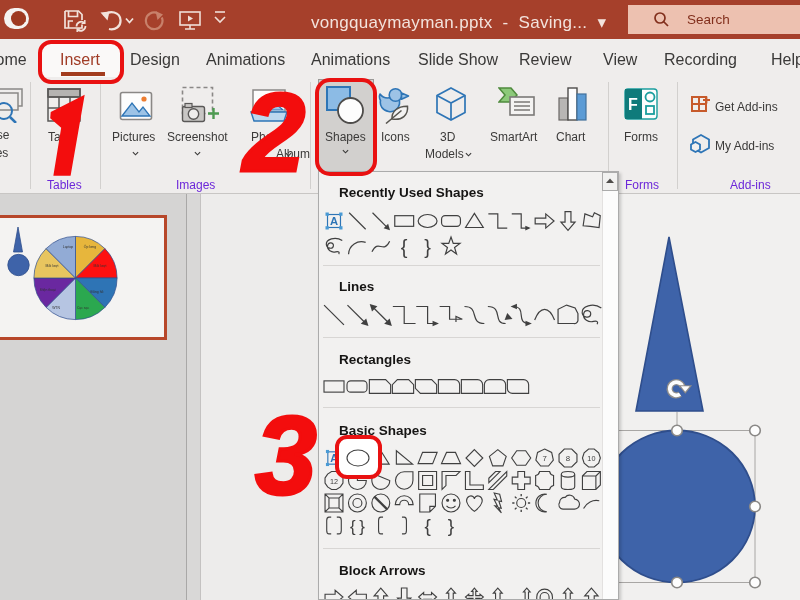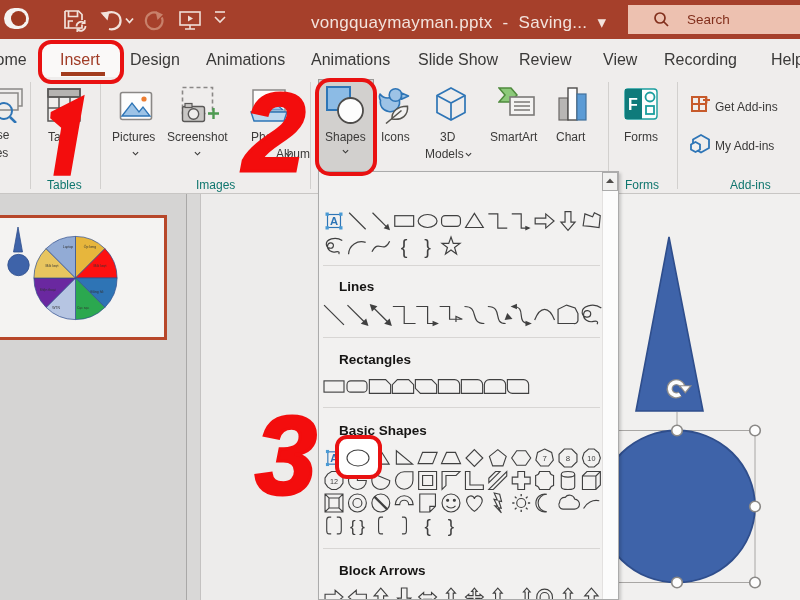--- a/index.html
+++ b/index.html
@@ -17,21 +17,21 @@
 #searchbox .stext { position:absolute; left:59px; top:7px; font-size:13.5px; color:#822F1C; }
 
 #tabrow { position:absolute; left:0; top:39px; width:800px; height:38px; background:#EFEDEC; }
 .tab { position:absolute; top:12px; font-size:16px; color:#3A3938; white-space:nowrap; }
 #tab-insert { color:#A03C26; font-weight:normal; }
 #insert-underline { position:absolute; left:61px; top:33px; width:44px; height:4px; background:#A23C1E; }
 
 #ribbon { position:absolute; left:0; top:77px; width:800px; height:117px; background:#EFEDEC; border-bottom:1px solid #C8C6C4; }
 .vsep { position:absolute; top:5px; width:1px; height:107px; background:#D2D0CE; }
 .rlabel { position:absolute; font-size:12px; color:#3B3A39; white-space:nowrap; }
-.glabel { position:absolute; top:101px; font-size:12px; color:#0f766e; white-space:nowrap; }
+.glabel { position:absolute; top:101px; font-size:12px; color:#6d28d9; white-space:nowrap; }
 .chev { position:absolute; width:7px; height:7px; }
 
 #leftpane { position:absolute; left:0; top:194px; width:186px; height:406px; background:#D5D4D3; }
 #lp-div1 { position:absolute; left:186px; top:194px; width:1px; height:406px; background:#A9A8A7; }
 #lp-gut { position:absolute; left:187px; top:194px; width:13px; height:406px; background:#D9D8D7; }
 #lp-div2 { position:absolute; left:200px; top:194px; width:1px; height:406px; background:#C4C2C1; }
 #thumb { position:absolute; left:-4px; top:21px; width:171px; height:125px; background:#F4F3F2; border:3px solid #B7472A; }
 
 #canvas { position:absolute; left:201px; top:194px; width:599px; height:406px; background:#F1F0EF; }
 
@@ -162,21 +162,21 @@
   <svg class="abs" style="left:250px;top:11px;" width="38" height="36" viewBox="0 0 38 36">
       <rect x="3" y="2" width="32" height="22" fill="#FDFDFD" stroke="#8A8886" stroke-width="1.5"></rect>
       <path d="M5 22 L14 11 L21 19 L25 15 L33 22 z" fill="#9DC3E6" stroke="#2E75B6" stroke-width="1.2"></path>
       <path d="M1 24 h36 l-3 9 h-30 z" fill="#BDD7EE" stroke="#2E75B6" stroke-width="1.4"></path>
     </svg>
   <div class="rlabel" style="left:251px;top:53px;">Photo</div>
   <div class="rlabel" style="left:249px;top:70px;margin-left:27px;">Album</div>
   <svg class="chev" style="left:285px;top:74px;" viewBox="0 0 8 8">
       <path d="M1 2.5 L4 5.5 L7 2.5" fill="none" stroke="#3B3A39" stroke-width="1.3"></path>
     </svg>
-  <div class="glabel" style="left:196px;text-align:right;">Images</div>
+  <div class="glabel" style="left:176px;text-align:right;">Images</div>
   <div class="vsep" style="left:310px;"></div>
 
   <div class="abs" style="left:318px;top:2px;width:56px;height:93px;background:#D2D0CE;border:1px solid #9A9896;"></div>
   <svg class="abs" style="left:326px;top:9px;" width="38" height="38" viewBox="0 0 38 38">
       <rect x="1" y="1" width="23" height="23" fill="#8CBBE5" stroke="#2E75B6" stroke-width="2"></rect>
       <circle cx="24.5" cy="24.5" r="12.5" fill="#FDFDFD" stroke="#4E4C4A" stroke-width="1.8"></circle>
     </svg>
   <div class="rlabel" style="left:325px;top:53px;text-align:center;">Shapes</div>
   <svg class="chev" style="left:342px;top:71px;" viewBox="0 0 8 8">
       <path d="M1 2.5 L4 5.5 L7 2.5" fill="none" stroke="#3B3A39" stroke-width="1.3"></path>
@@ -307,20 +307,21 @@
       <circle cx="476" cy="236.5" r="5.3"></circle>
       <circle cx="554" cy="236.5" r="5.3"></circle>
       <circle cx="554" cy="312.5" r="5.3"></circle>
       <circle cx="476" cy="388.5" r="5.3"></circle>
       <circle cx="554" cy="388.5" r="5.3"></circle>
     </g>
   </svg>
 </div>
 
 <div id="dropdown">
+  <div class="ddhead" style="top:13px;">Recently Used Shapes</div>
   <div class="ddhead" style="top:107px;">Lines</div>
   <div class="ddhead" style="top:180px;">Rectangles</div>
   <div class="ddhead" style="top:251px;">Basic Shapes</div>
   <div class="ddhead" style="top:391px;">Block Arrows</div>
   <div class="dddiv" style="top:93px;"></div>
   <div class="dddiv" style="top:165px;"></div>
   <div class="dddiv" style="top:235px;"></div>
   <div class="dddiv" style="top:376px;"></div>
   <svg id="ddsvg" style="position:absolute;left:0;top:0;" width="299" height="427" viewBox="0 0 299 427">
     <defs>

